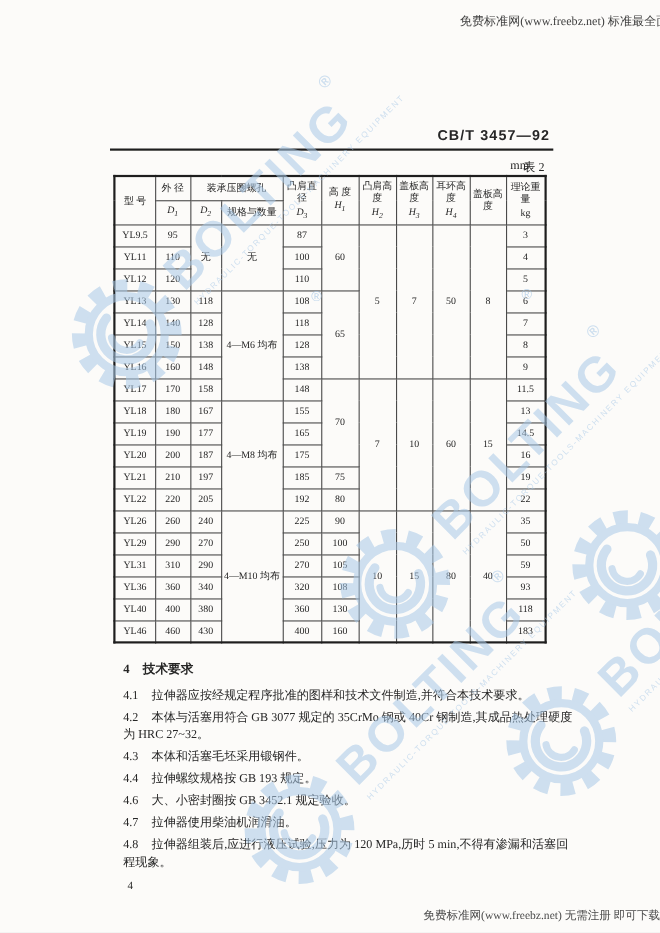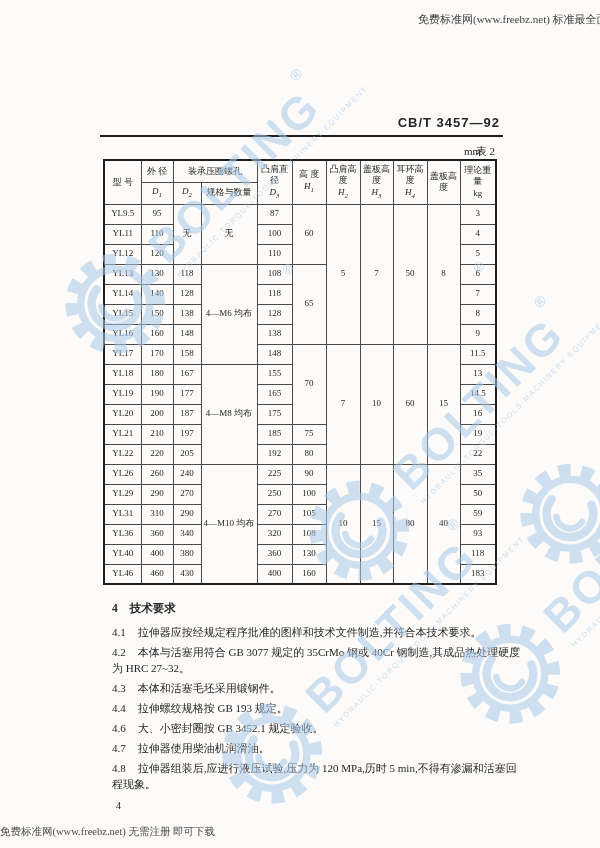--- a/index.html
+++ b/index.html
@@ -26,21 +26,21 @@
   }
   .wm-r-mark{position:absolute;z-index:6;color:#a9c9e7;font-size:13px;opacity:.7;pointer-events:none;
     font-family:"Liberation Sans","DejaVu Sans",sans-serif;}
   
   .top-note{position:absolute;top:12px;left:418px;width:220px;font-size:11px;
     color:#3f3f3f;white-space:nowrap;z-index:2;}
   .doc-number{position:absolute;top:115px;left:100px;width:400px;text-align:right;
     font-family:"Liberation Sans","DejaVu Sans",sans-serif;font-weight:bold;
     font-size:13px;letter-spacing:1px;z-index:2;}
   .rule{position:absolute;top:135px;left:100px;width:403px;height:2px;background:#1e1e1e;z-index:2;}
-  .bottom-note{position:absolute;top:825px;left:0;width:100%;text-align:left;
+  .bottom-note{position:absolute;top:825px;left:0;width:100%;text-align:right;
     font-size:10.5px;color:#4a4a4a;z-index:2;}
   
   .table-meta{position:absolute;top:144px;left:103px;width:392px;height:14px;
     font-size:11px;z-index:2;}
   .tbl-caption{display:block;text-align:right;}
   .tbl-unit{position:absolute;right:14px;top:1px;text-align:right;}
   table.spec{
     position:absolute;top:159px;left:103px;width:392px;z-index:2;
     border-collapse:collapse;table-layout:fixed;font-size:9px;background:transparent;
     border:2px solid #1e1e1e;

